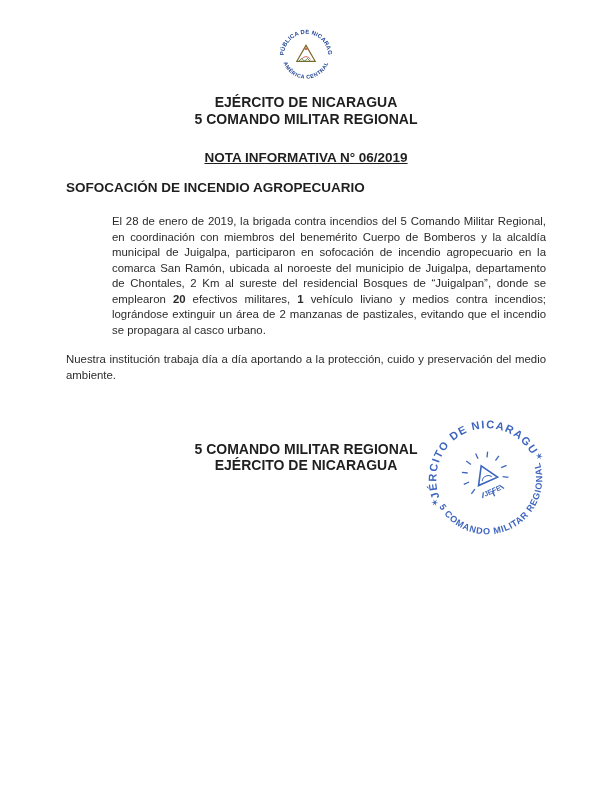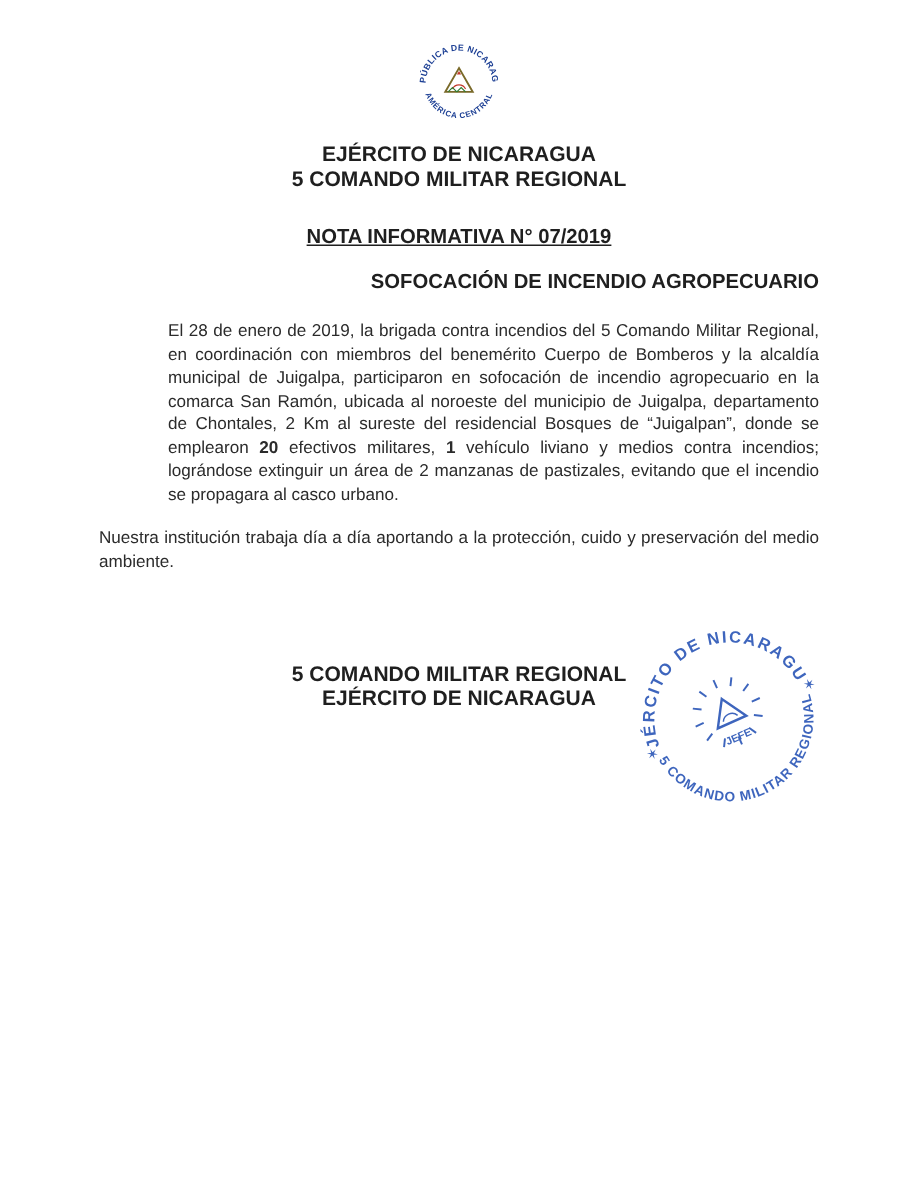--- a/index.html
+++ b/index.html
@@ -28,21 +28,21 @@
   .org-line.first { margin-top:10px; }
   .nota-title {
     text-align:center;
     font-size:13.5px;
     font-weight:bold;
     margin:22px 0 0 0;
     color:#1f1f1f;
   }
   .nota-title .u { text-decoration:underline; }
   .subject-title {
-    text-align:right;
+    text-align:left;
     font-size:13.5px;
     font-weight:bold;
     margin:15px 0 0 0;
     color:#1f1f1f;
   }
   p.body-par {
     font-size:11.4px;
     line-height:1.36;
     text-align:justify;
     margin:14px 0 0 0;
@@ -88,21 +88,21 @@
       <path d="M45,73 l6,-6 6,6 M57,73 l6,-6 6,6" fill="none" stroke="#2e7d32" stroke-width="1.6"></path>
       <path d="M57,49 h6 l-3,-5 z" fill="#c0392b"></path>
     </svg>
   </div>
 
   <div class="content">
 
     <h1 class="org-line first">EJÉRCITO DE NICARAGUA</h1>
     <h1 class="org-line">5 COMANDO MILITAR REGIONAL</h1>
 
-    <h2 class="nota-title"><span class="u">NOTA INFORMATIVA N° 07/2019</span></h2>
+    <h2 class="nota-title"><span class="u">NOTA INFORMATIVA N° 06/2019</span></h2>
 
     <h2 class="subject-title">SOFOCACIÓN DE INCENDIO AGROPECUARIO</h2>
 
     <p class="body-par first"><span>El 28 de enero de 2019, la brigada contra incendios del 5 Comando Militar Regional, en coordinación con miembros del benemérito Cuerpo de Bomberos y la alcaldía municipal de Juigalpa, participaron en sofocación de incendio agropecuario en la comarca San Ramón, ubicada al noroeste del municipio de Juigalpa, departamento de Chontales, 2 Km al sureste del residencial Bosques de “Juigalpan”, donde se emplearon </span><b>20</b><span> efectivos militares, </span><b>1</b><span> vehículo liviano y medios contra incendios; lográndose extinguir un área de 2 manzanas de pastizales, evitando que el incendio se propagara al casco urbano.</span></p>
 
     <p class="body-par">Nuestra institución trabaja día a día aportando a la protección, cuido y preservación del medio ambiente.</p>
 
 
 
     <div class="sig-block">

